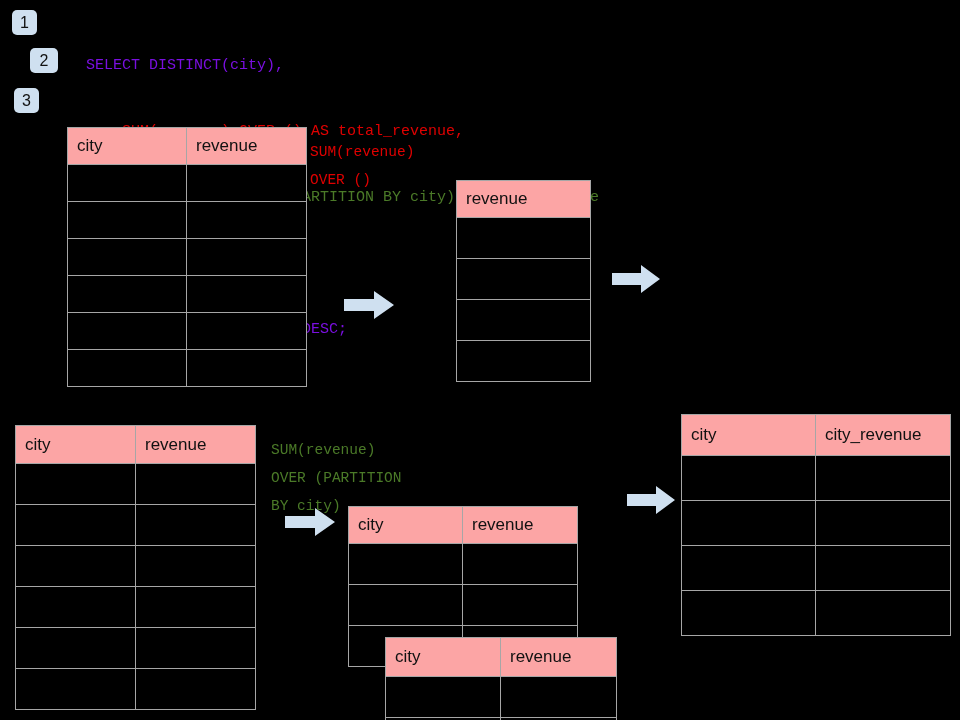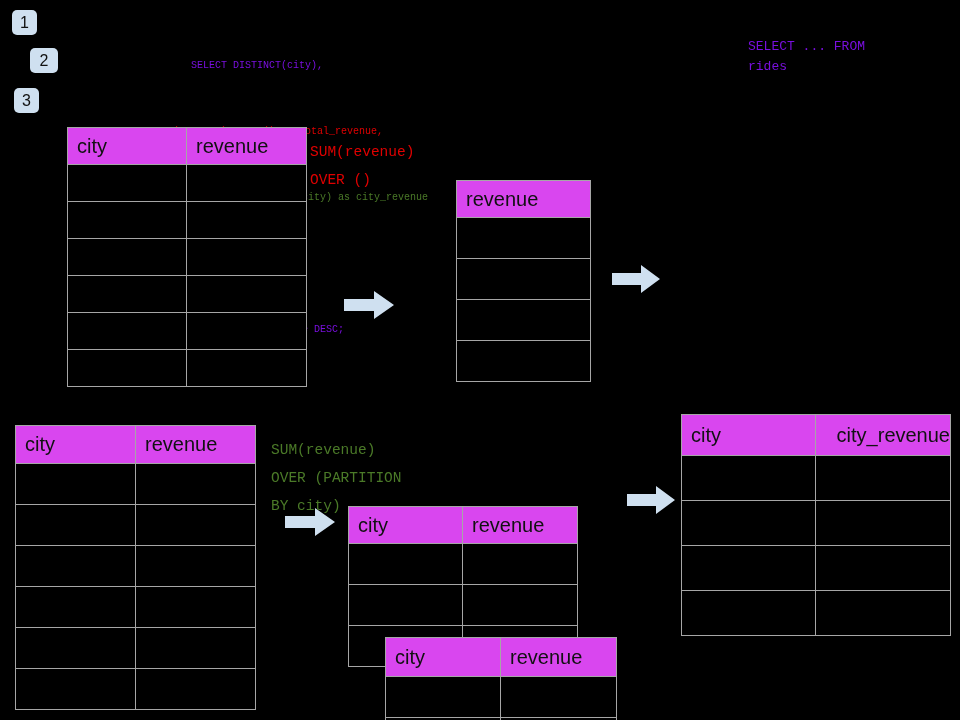--- a/index.html
+++ b/index.html
@@ -29,25 +29,24 @@
     display: flex;
     align-items: center;
     justify-content: center;
     box-sizing: border-box;
   }
 
   
   .sql {
     position: absolute;
     font-family: "Liberation Mono", monospace;
-    font-size: 10px;
+    font-size: 15px;
     line-height: 22px;
     white-space: pre;
     letter-spacing: 0px;
-    text-align: center;
   }
   .sql-line { white-space: pre; }
   .c-purple { color: #7A0FE0; }
   .c-red    { color: #E00000; }
   .c-green  { color: #4B7A28; }
 
   
   .annot {
     position: absolute;
     font-family: "Liberation Mono", monospace;
@@ -67,25 +66,25 @@
     table-layout: fixed;
     background: #000000;
   }
   .tbl th, .tbl td {
     border: 1px solid #A6A6A6;
     padding: 0;
     margin: 0;
     box-sizing: border-box;
   }
   .tbl th {
-    background: #d946ef;
+    background: #fca5a5;
     color: #111111;
     font-family: "Liberation Sans", sans-serif;
     font-weight: normal;
-    font-size: 20px;
+    font-size: 17px;
     text-align: left;
     padding: 0 0 0 9px;
     margin-left: 35px;
   }
   .tbl td {
     background: #000000;
   }
 
   
   .arrow {
@@ -108,22 +107,20 @@
   </div>
 
   <div class="sql" style="left:86px; top:11px;">
     <div class="sql-line c-purple">SELECT DISTINCT(city),</div>
     <div class="sql-line c-red">    SUM(revenue) OVER () AS total_revenue,</div>
     <div class="sql-line c-green">    SUM(revenue) OVER (PARTITION BY city) as city_revenue</div>
     <div class="sql-line c-purple">  FROM rides</div>
     <div class="sql-line c-purple">  ORDER by city_revenue DESC;</div>
   </div>
 
-  <div class="annot small c-purple" style="left:748px; top:37px;">SELECT ... FROM
-rides</div>
 
   <div class="annot c-red" style="left:310px; top:138px;">SUM(revenue)
 OVER ()</div>
 
   <div class="annot c-green" style="left:271px; top:436px;">SUM(revenue)
 OVER (PARTITION
 BY city)</div>
 
   <table class="tbl" style="left:67px; top:127px; width:239px;">
     <thead>
@@ -272,21 +269,21 @@
   </table>
 
   <svg class="arrow" style="left:627px; top:486px;" width="48" height="28" viewBox="0 0 48 28">
     <polygon points="0,8 29,8 29,0 48,14 29,28 29,20 0,20" fill="#CFE0F0"></polygon>
   </svg>
 
   <table class="tbl" style="left:681px; top:414px; width:269px;">
     <thead>
       <tr>
         <th style="width:134px; height:41px;">city</th>
-        <th style="width:135px; height:41px;text-align:right;">city_revenue</th>
+        <th style="width:135px; height:41px;">city_revenue</th>
       </tr>
     </thead>
     <tbody>
       <tr>
           <td style="height:45px;"></td>
           <td></td>
         </tr>
       <tr>
           <td style="height:45px;"></td>
           <td></td>

